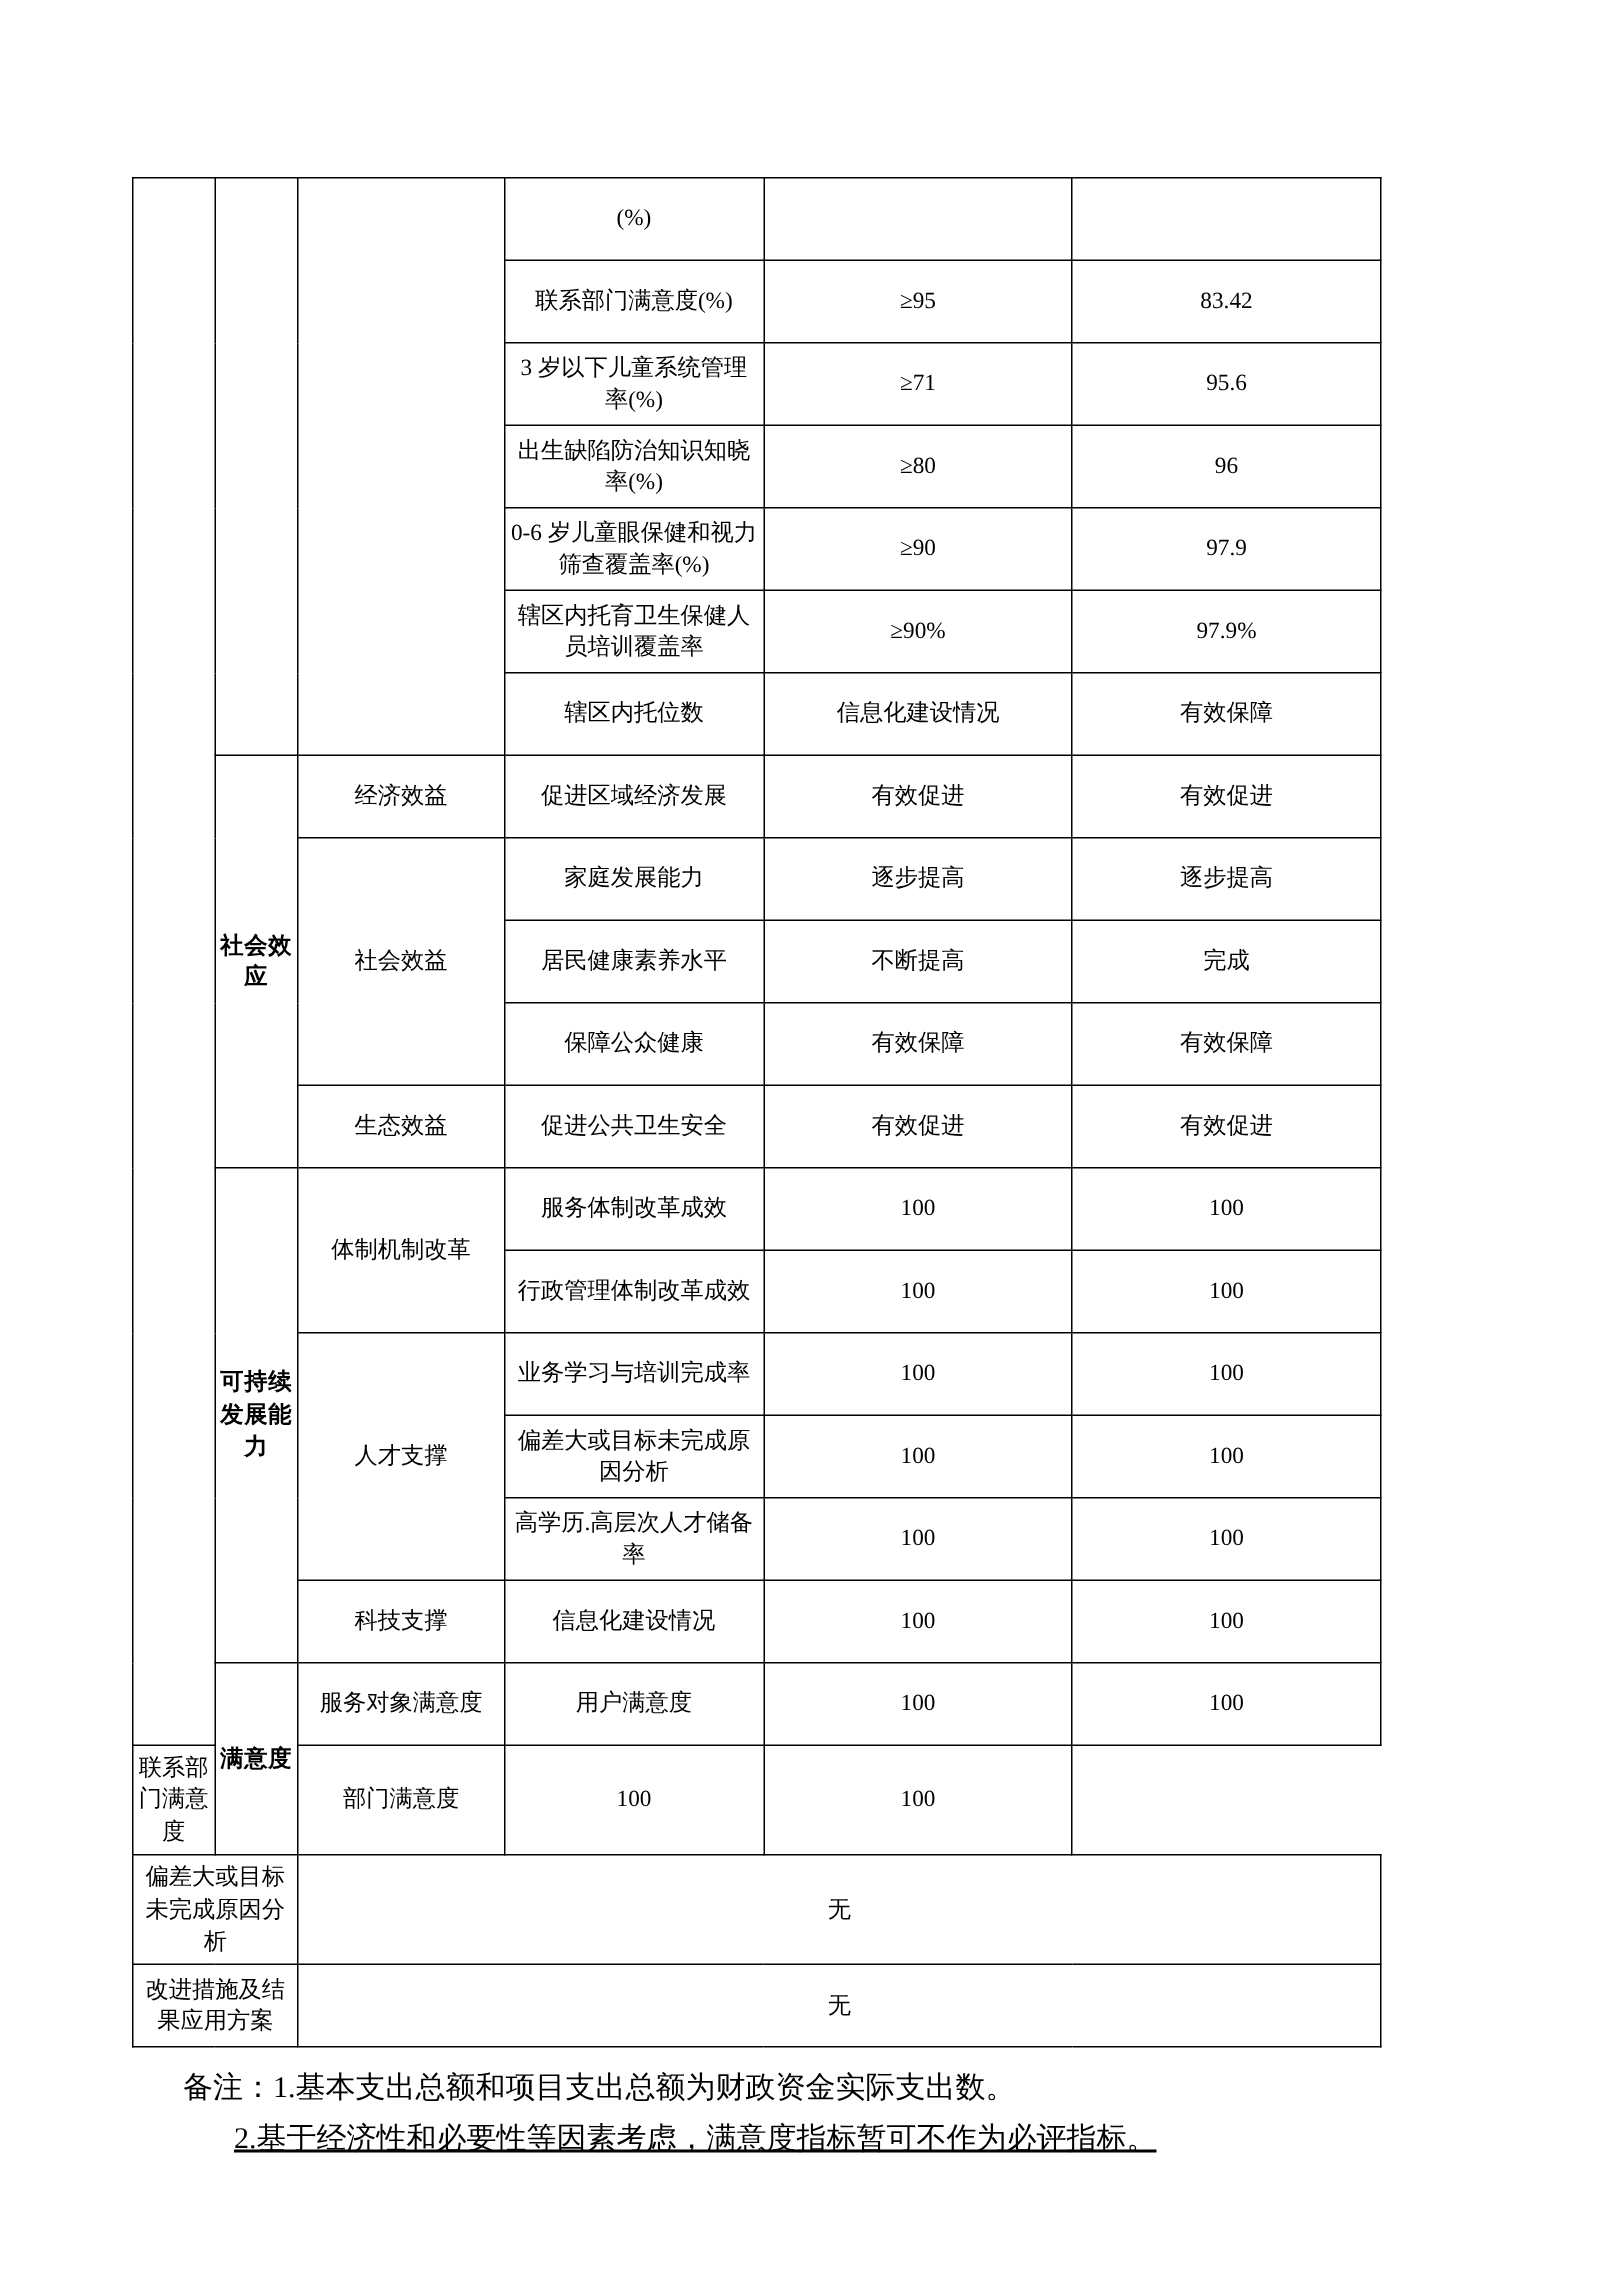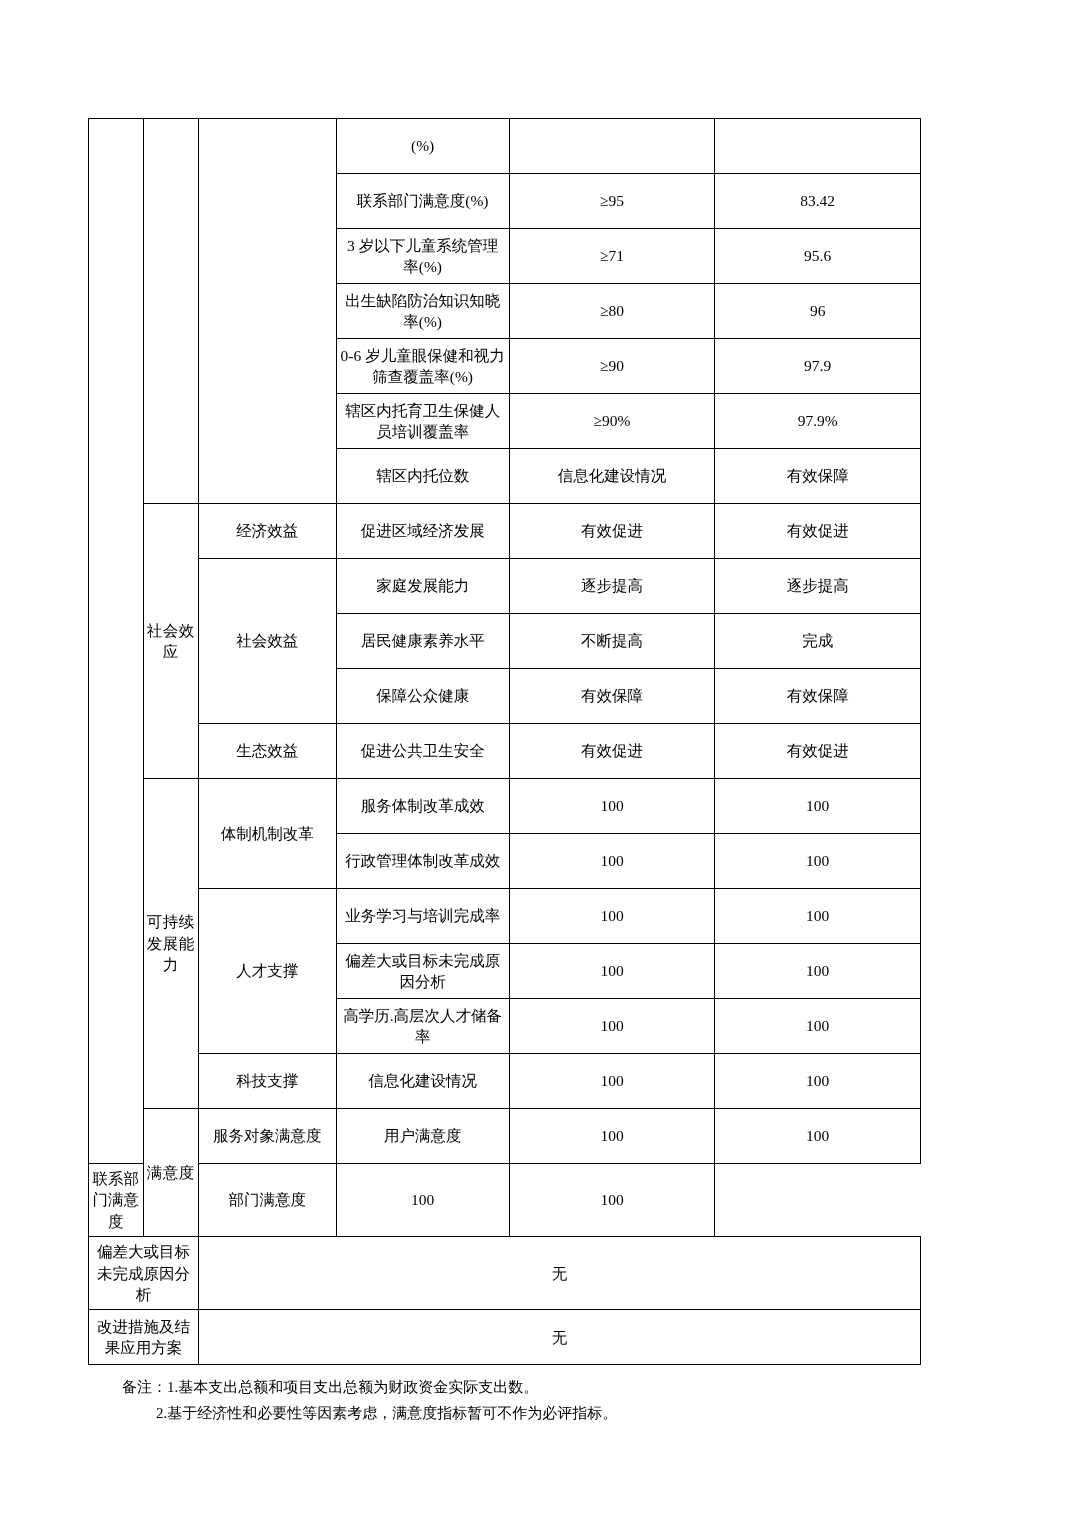--- a/index.html
+++ b/index.html
@@ -31,38 +31,39 @@
     text-align: center;
     vertical-align: middle;
     font-size: 15.5px;
     line-height: 1.38;
     padding: 4px 3px;
     word-break: break-all;
   }
   td.vert-label {
     font-size: 15.5px;
     letter-spacing: 0.5px;
+    font-weight: bold;
   }
   .c-left   { width: 52px; }
   .c-dim    { width: 53px; }
   .c-sub    { width: 131px; }
   .c-ind    { width: 165px; }
   .c-target { width: 196px; }
   .c-actual { width: 196px; }
 
   .rowtall td { height: 46px; }
 
   .notes {
     margin-top: 10px;
-    font-size: 15px;
+    font-size: 20px;
     line-height: 1.7;
     font-family: "Liberation Serif", "DejaVu Serif", serif;
   }
   .notes .line1 { text-indent: 34px; }
-  .notes .line2 { text-indent: 68px; }
+  .notes .line2 { text-indent: 68px; text-decoration: underline; }
 
   .narrow-label {
     padding-left: 6px;
     padding-right: 6px;
   }
 </style>
 </head>
 <body>
 
 <div class="page">

